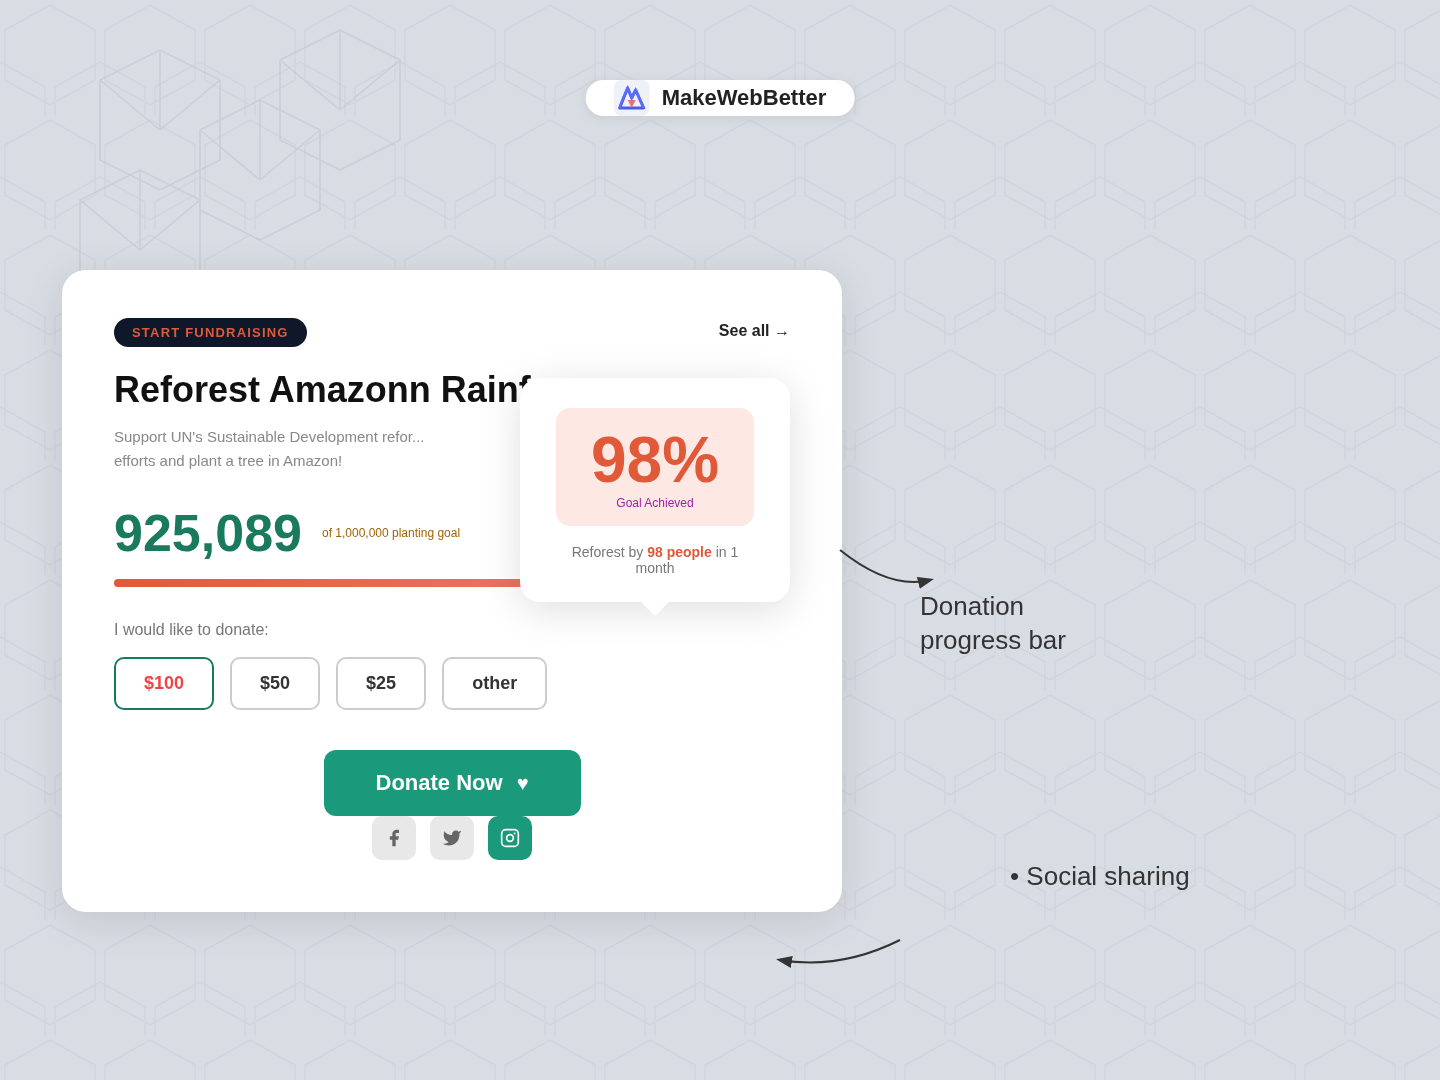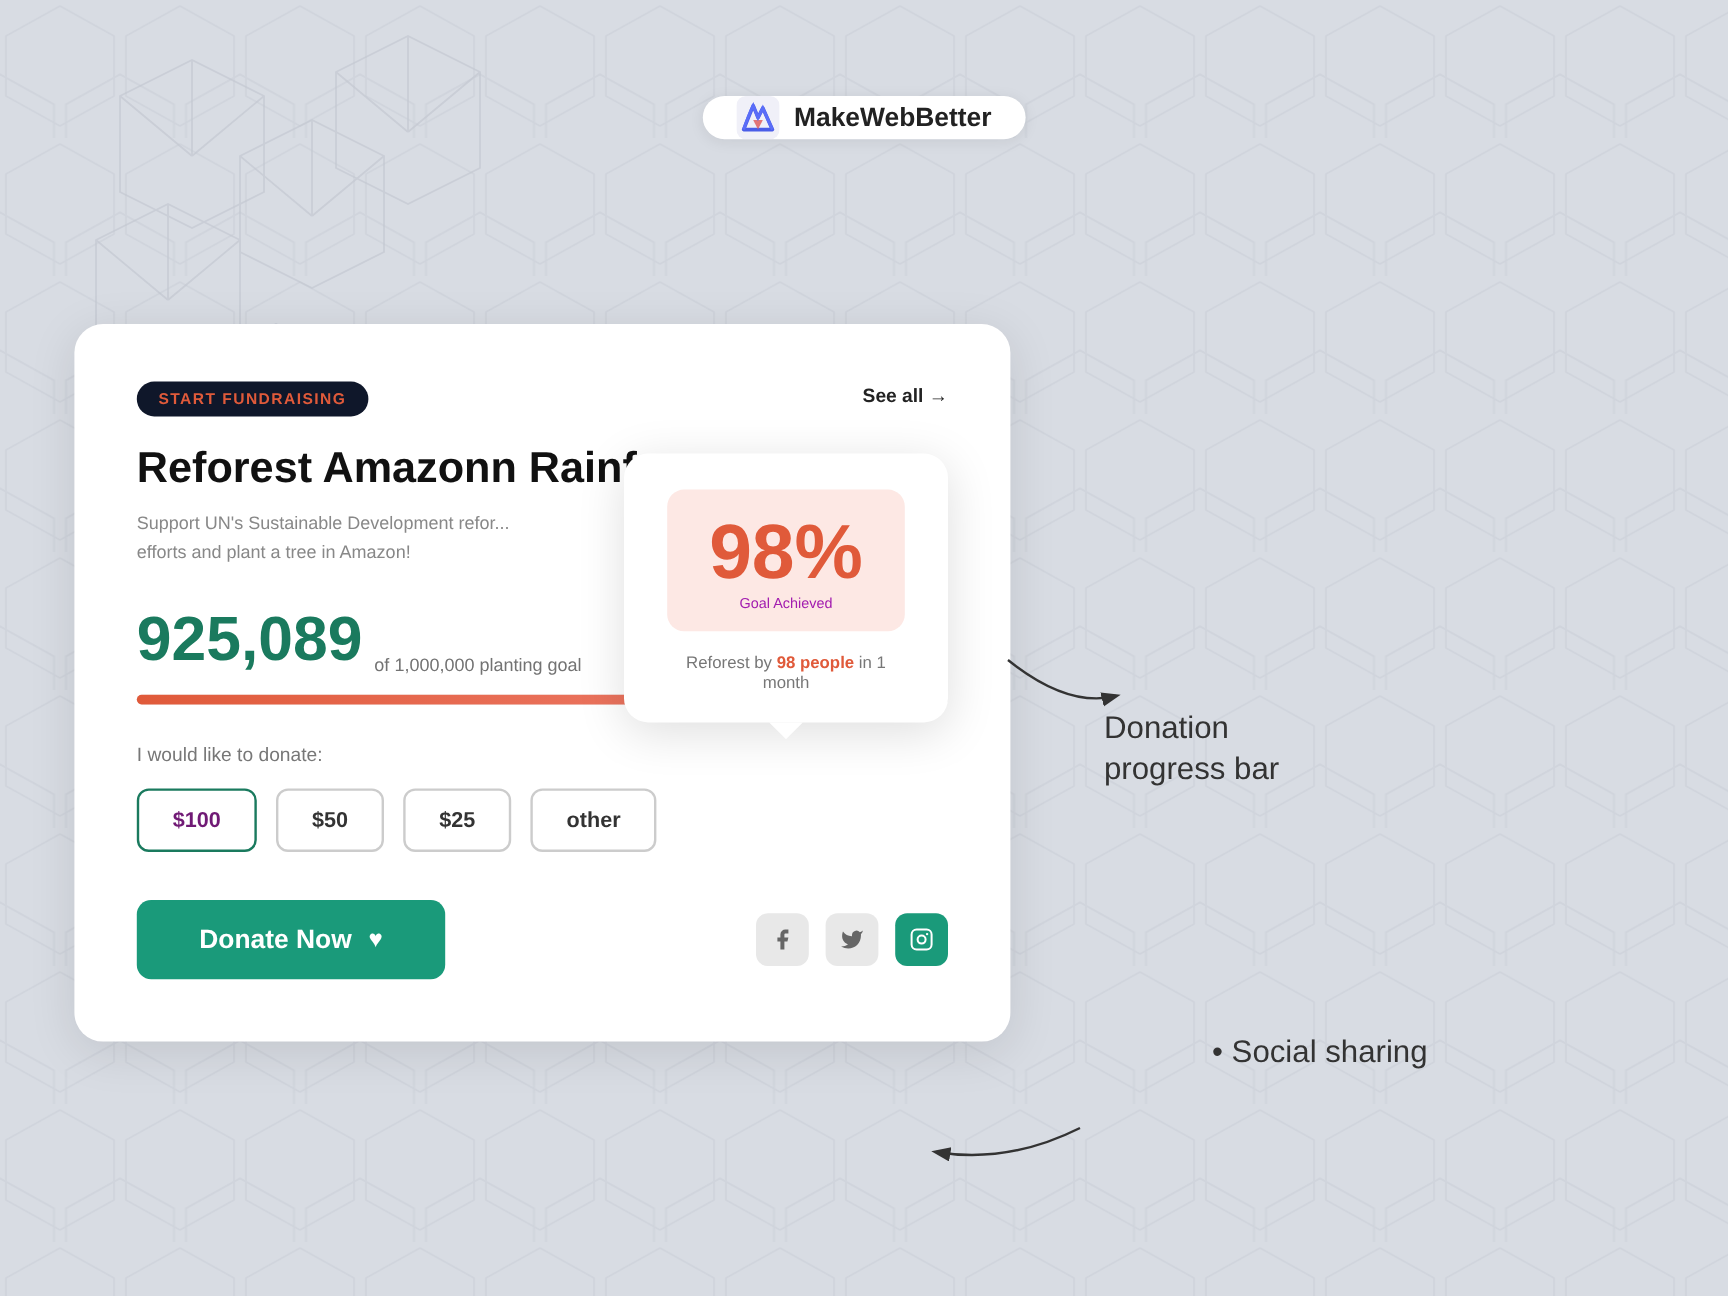--- a/index.html
+++ b/index.html
@@ -87,34 +87,34 @@
     .campaign-desc {
       font-size: 15px;
       color: #888;
       line-height: 1.6;
       margin-bottom: 30px;
       max-width: 470px;
     }
 
     .amount-row {
       display: flex;
-      align-items: flex-end;
-      gap: 10px;
+      align-items: center;
+      gap: 20px;
       margin-bottom: 16px;
     }
 
     .amount-number {
       font-size: 52px;
       font-weight: 900;
       color: #1a7a5e;
     }
 
     .amount-goal {
-      font-size: 15px;
-      color: #737373;
+      font-size: 12px;
+      color: #a16207;
     }
 
     
     .progress-bar-bg {
       width: 100%;
       height: 8px;
       background: #e8e8e8;
       border-radius: 10px;
       margin-bottom: 34px;
       position: relative;
@@ -160,28 +160,29 @@
       font-size: 18px;
       font-weight: 600;
       cursor: pointer;
       border: 2px solid #ccc;
       background: #fff;
       color: #333;
     }
 
     .amount-btn.active {
       border-color: #1a7a5e;
-      color: #701a75;
+      color: #ef4444;
     }
 
     
     .bottom-row {
       display: flex;
       align-items: center;
       justify-content: space-between;
+      flex-direction: column;
     }
 
     .donate-btn {
       background: #1a9a7a;
       color: #fff;
       border: none;
       border-radius: 12px;
       font-size: 22px;
       font-weight: 700;
       padding: 20px 52px;

